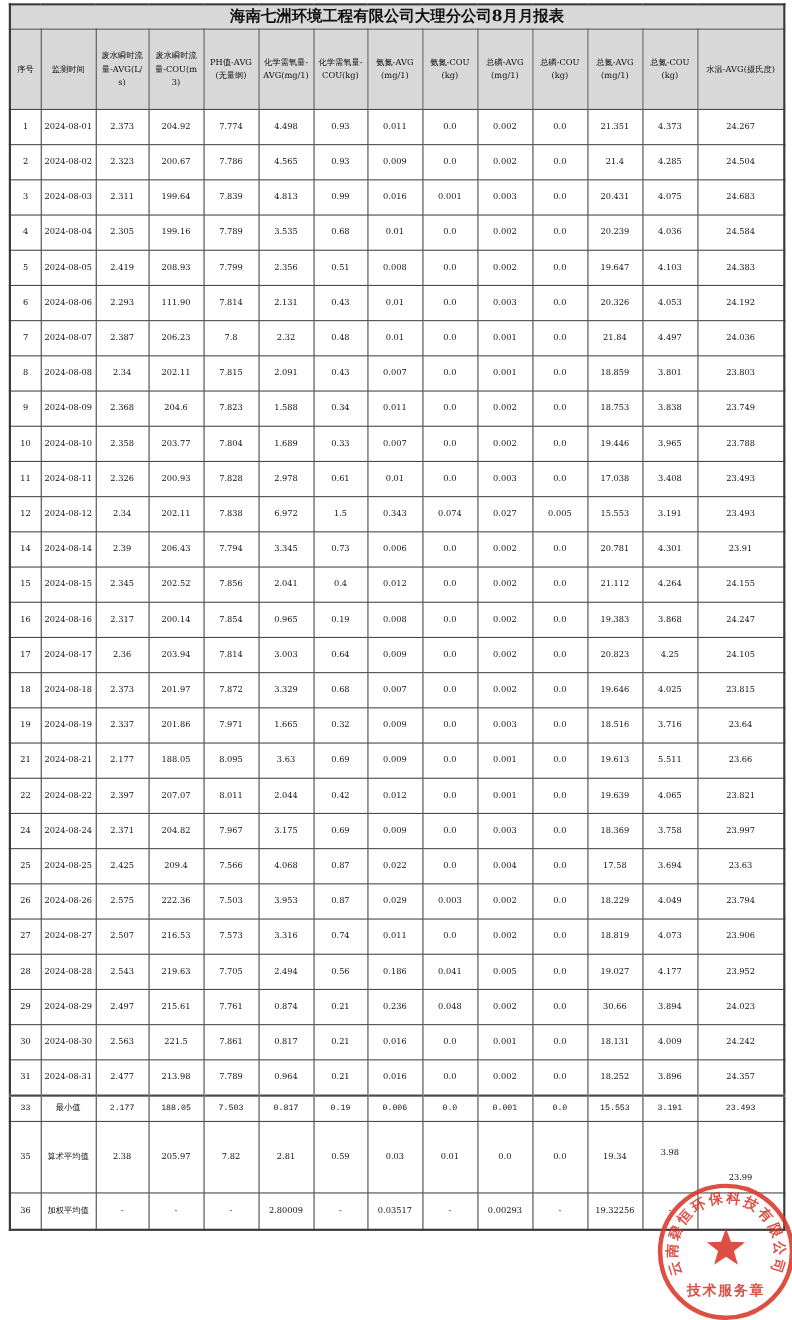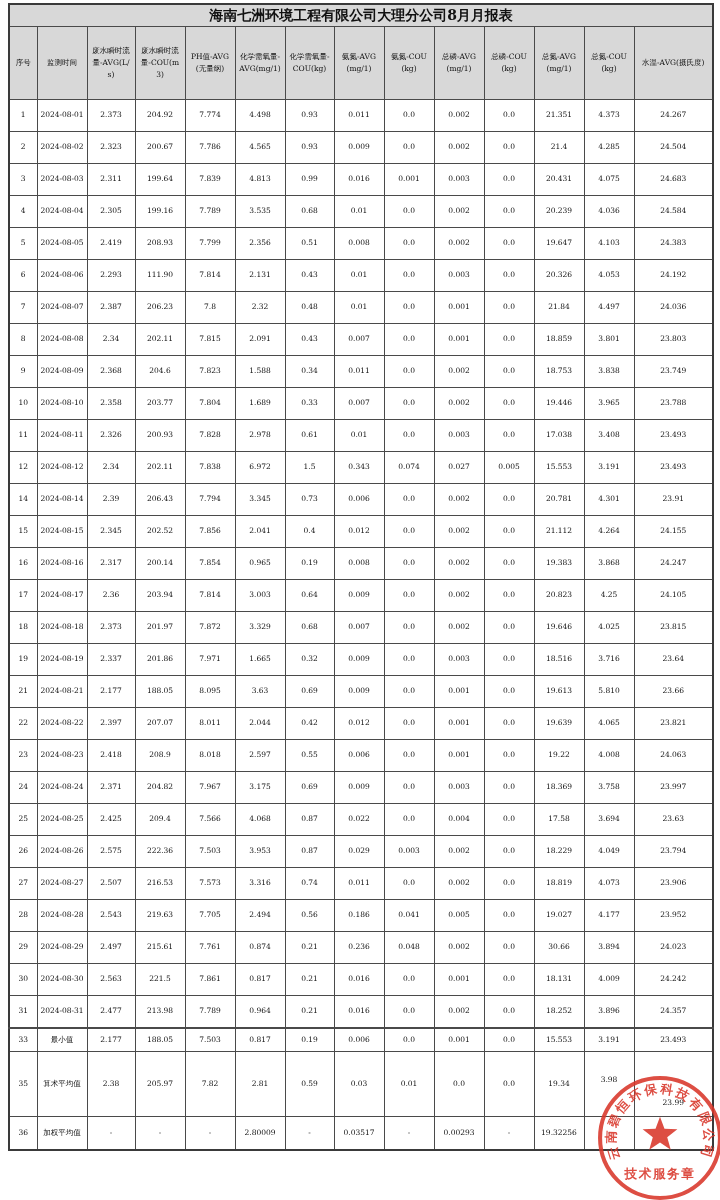--- a/index.html
+++ b/index.html
@@ -19,21 +19,21 @@
   }
   .title-cell{
     background:#d8d8d8;font-size:14px;font-weight:bold;height:17px;
   }
   thead th.col{
     background:#d8d8d8;height:68px;font-size:7.5px;line-height:1.6;
     word-break:break-all;padding:2px 3px;
   }
   tbody td{height:29px;}
   tr[data-row="33"] td,tr[data-row="34"] td{height:20px;}
-  tr[data-row="33"] td{border-top-width:2px;}
+  tr[data-row="33"] td{border-top-width:2px;font-family:Liberation Mono, monospace;}
   tr[data-row="35"] td{height:40px;}
   tr[data-row="35"] td:nth-child(13){vertical-align:top;padding-top:23px;}
   tr[data-row="35"] td:nth-child(14){vertical-align:bottom;padding-bottom:8px;}
   tr[data-row="36"] td{height:30px;}
   .stamp{
     position:absolute;left:596px;top:1074px;width:128px;height:128px;
     opacity:0.88;pointer-events:none;
   }
 </style>
 </head>
@@ -373,54 +373,38 @@
           <td>2.177</td>
           <td>188.05</td>
           <td>8.095</td>
           <td>3.63</td>
           <td>0.69</td>
           <td>0.009</td>
           <td>0.0</td>
           <td>0.001</td>
           <td>0.0</td>
           <td>19.613</td>
-          <td>5.810</td>
+          <td>5.511</td>
           <td>23.66</td>
         </tr>
         <tr data-row="22">
           <td>22</td>
           <td>2024-08-22</td>
           <td>2.397</td>
           <td>207.07</td>
           <td>8.011</td>
           <td>2.044</td>
           <td>0.42</td>
           <td>0.012</td>
           <td>0.0</td>
           <td>0.001</td>
           <td>0.0</td>
           <td>19.639</td>
           <td>4.065</td>
           <td>23.821</td>
-        </tr>
-        <tr data-row="23">
-          <td>23</td>
-          <td>2024-08-23</td>
-          <td>2.418</td>
-          <td>208.9</td>
-          <td>8.018</td>
-          <td>2.597</td>
-          <td>0.55</td>
-          <td>0.006</td>
-          <td>0.0</td>
-          <td>0.001</td>
-          <td>0.0</td>
-          <td>19.22</td>
-          <td>4.008</td>
-          <td>24.063</td>
         </tr>
         <tr data-row="24">
           <td>24</td>
           <td>2024-08-24</td>
           <td>2.371</td>
           <td>204.82</td>
           <td>7.967</td>
           <td>3.175</td>
           <td>0.69</td>
           <td>0.009</td>

